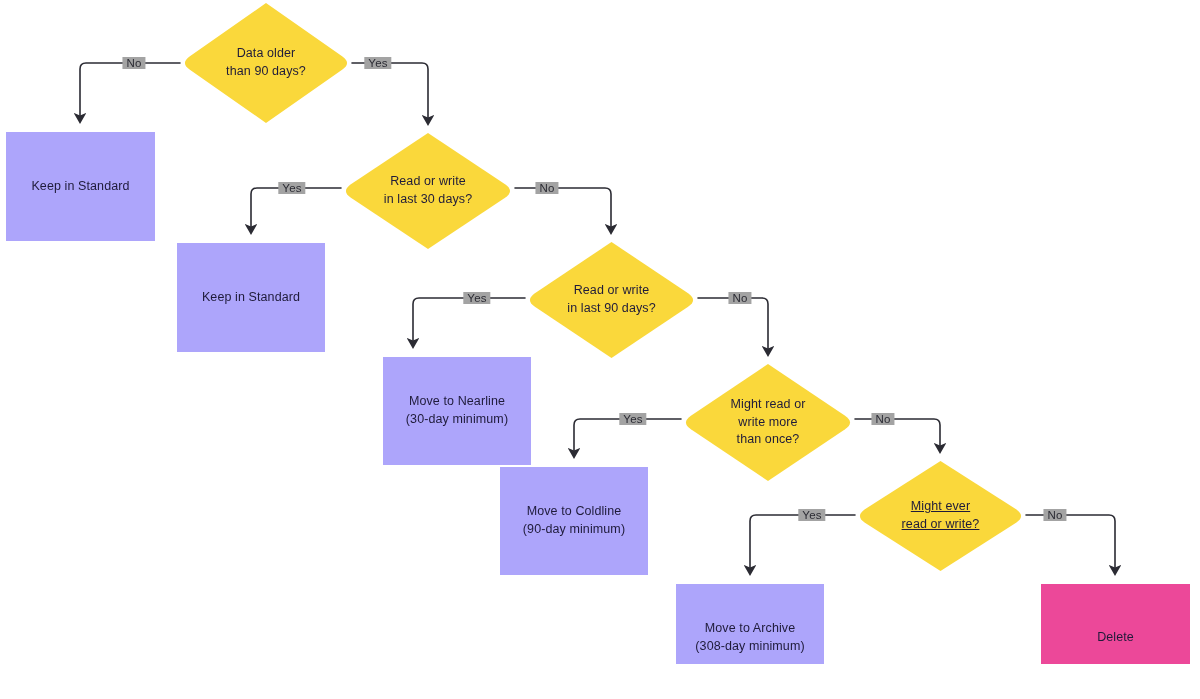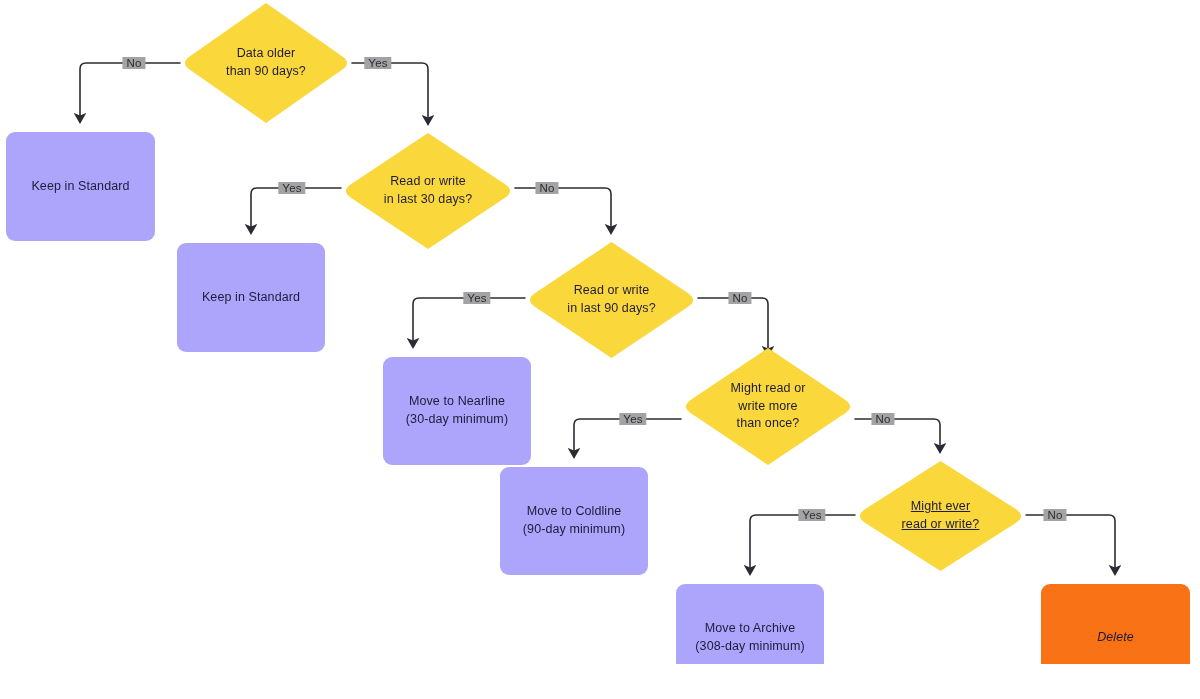--- a/index.html
+++ b/index.html
@@ -37,21 +37,21 @@
     line-height: 1.42;
     letter-spacing: 0.1px;
   }
   .node .label {
     display: block;
     white-space: pre-line;
     padding: 0 6px;
   }
   .process {
     background: #ada5fb;
-    border-radius: 9px;
+    border-radius: 0;
   }
   .decision {
     background: transparent;
   }
   .decision .diamond-shape {
     position: absolute;
     left: 0;
     top: 0;
     width: 100%;
     height: 100%;
@@ -121,21 +121,21 @@
         <svg class="diamond-shape" viewBox="0 0 173 116" preserveAspectRatio="none">
           <path d="M 86.5 0 L 163.1 51.25 Q 173 58 163.1 64.75 L 86.5 116 L 9.9 64.75 Q 0 58 9.9 51.25 Z" fill="#fad83b"></path>
         </svg>
         <span class="label">Read or write
 in last 90 days?</span>
       </div>
       <div class="node process" style="left: 339px; top: 357px; width: 148px; height: 108px; background: rgb(173, 165, 251); margin-left: 44px;">
         <span class="label">Move to Nearline
 (30-day minimum)</span>
       </div>
-      <div class="node decision" style="left: 681px; top: 348px; width: 174px; height: 117px;">
+      <div class="node decision" style="left: 681px; top: 364px; width: 174px; height: 117px;">
         <svg class="diamond-shape" viewBox="0 0 174 117" preserveAspectRatio="none">
           <path d="M 87 0 L 164.1 51.75 Q 174 58.5 164.1 65.25 L 87 117 L 9.9 65.25 Q 0 58.5 9.9 51.75 Z" fill="#fad83b"></path>
         </svg>
         <span class="label">Might read or
 write more
 than once?</span>
       </div>
       <div class="node process" style="left: 500px; top: 467px; width: 148px; height: 108px; background: rgb(173, 165, 251); justify-content: center;">
         <span class="label">Move to Coldline
 (90-day minimum)</span>
@@ -144,21 +144,21 @@
         <svg class="diamond-shape" viewBox="0 0 171 110" preserveAspectRatio="none">
           <path d="M 85.5 0 L 161.1 48.25 Q 171 55 161.1 61.75 L 85.5 110 L 9.9 61.75 Q 0 55 9.9 48.25 Z" fill="#fad83b"></path>
         </svg>
         <span class="label">Might ever
 read or write?</span>
       </div>
       <div class="node process" style="left: 676px; top: 584px; width: 148px; height: 108px; background: rgb(173, 165, 251);">
         <span class="label">Move to Archive
 (308-day minimum)</span>
       </div>
-      <div class="node process" style="left: 1041px; top: 584px; width: 149px; height: 108px; background: #f97316; font-style: italic;">
+      <div class="node process" style="left: 1041px; top: 584px; width: 149px; height: 108px; background: #ec4899;">
         <span class="label">Delete</span>
       </div>
     </div>
   <div id="edge-labels-layer">
       <div class="edge-label" style="left: 134px; top: 63px;">No</div>
       <div class="edge-label" style="left: 378px; top: 63px;">Yes</div>
       <div class="edge-label" style="left: 292px; top: 188px;">Yes</div>
       <div class="edge-label" style="left: 547px; top: 188px;">No</div>
       <div class="edge-label" style="left: 477px; top: 298px;">Yes</div>
       <div class="edge-label" style="left: 740px; top: 298px;">No</div>

